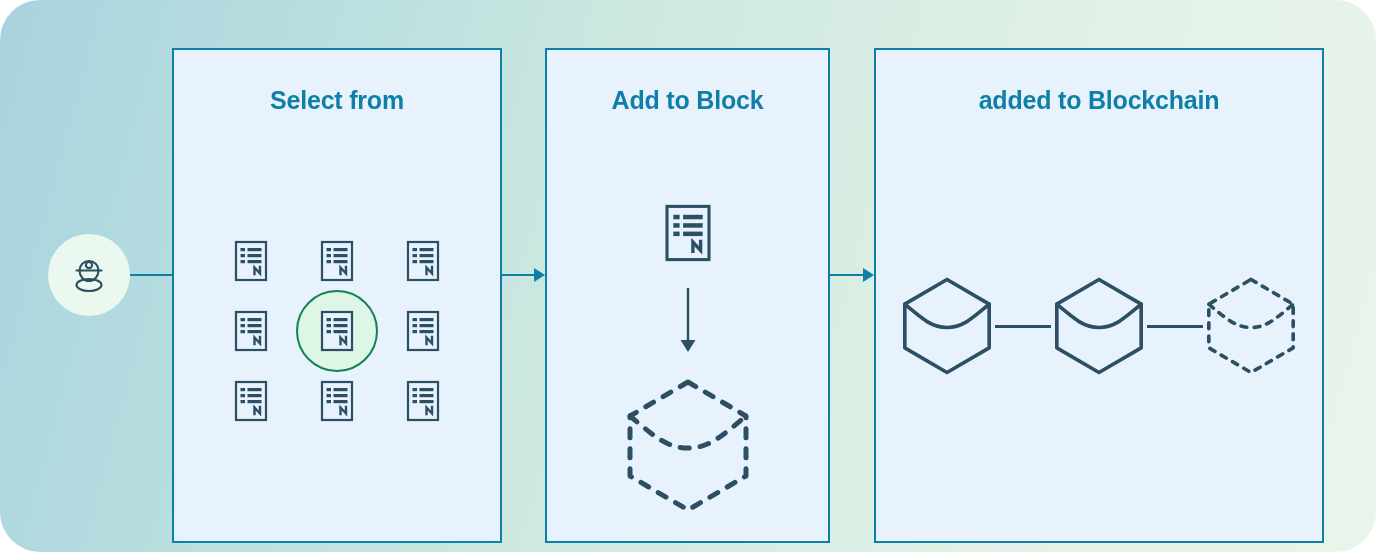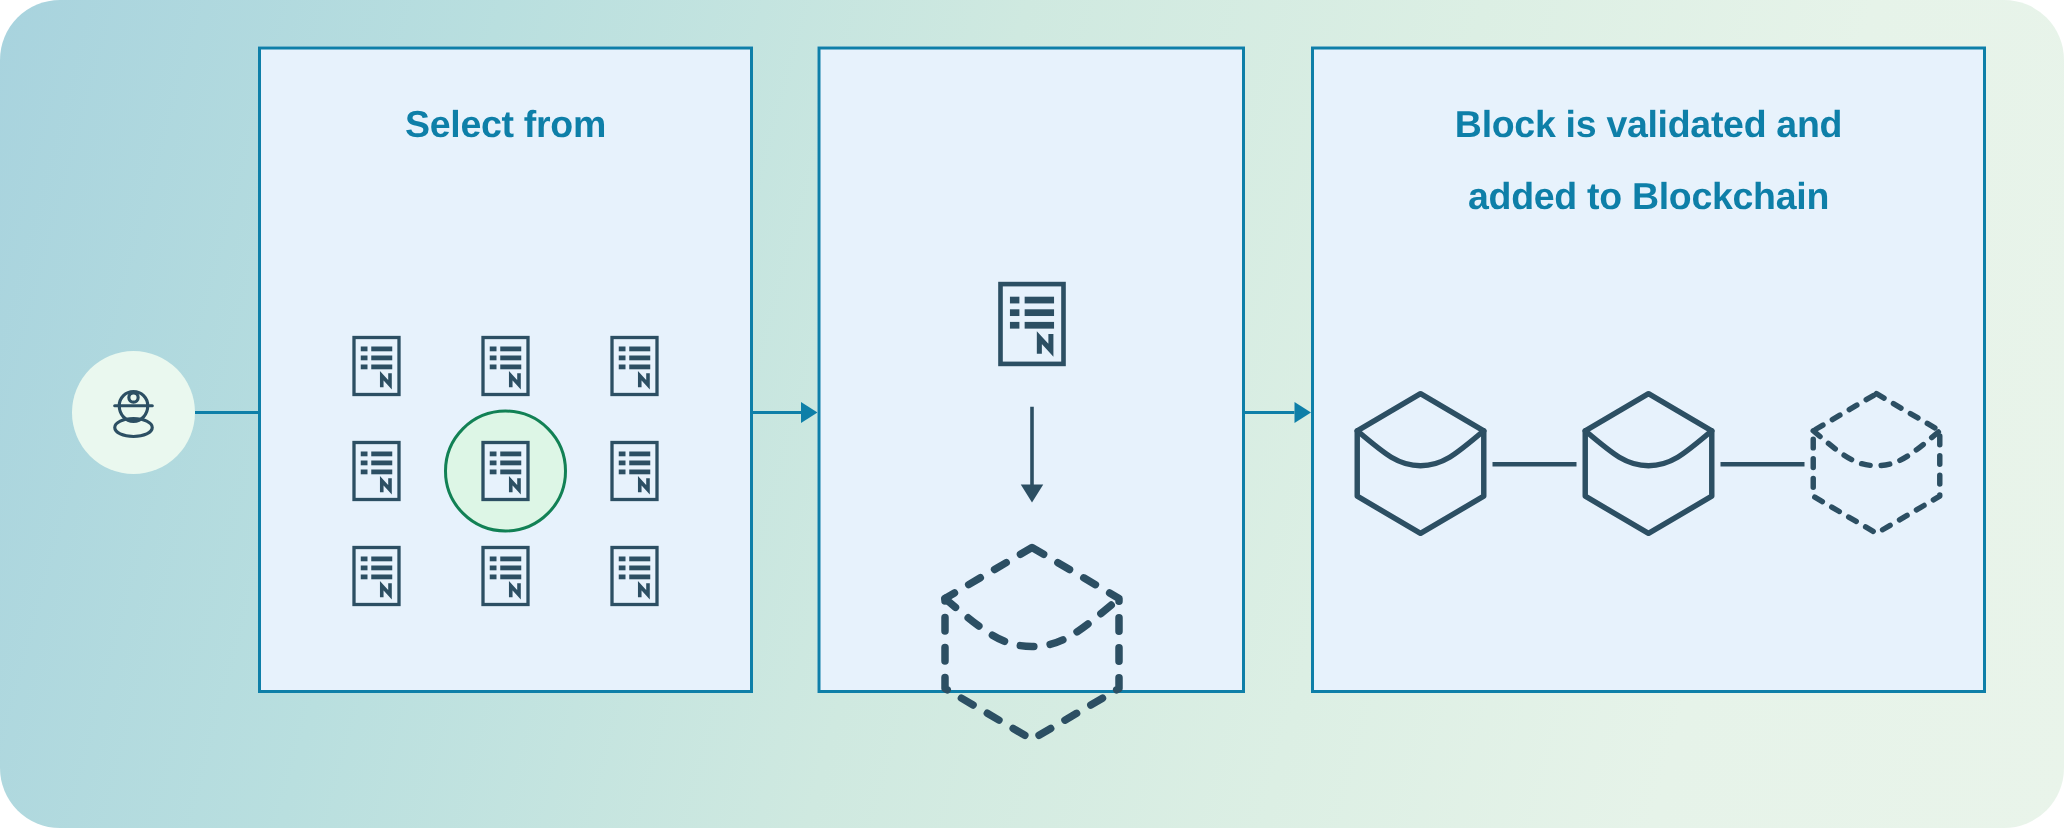--- a/index.html
+++ b/index.html
@@ -43,22 +43,22 @@
     left: 130px;
     top: 274px;
     width: 43px;
     height: 2px;
     background: #0e7fa8;
   }
 
   
   .panel {
     position: absolute;
-    top: 31px;
-    height: 431px;
+    top: 48px;
+    height: 495px;
     background: #e7f2fc;
     border: 2px solid #0e7fa8;
     box-sizing: border-box;
   }
   #panel-1 { left: 172px;  width: 330px; }
   #panel-2 { left: 545px;  width: 285px; }
   #panel-3 { left: 874px;  width: 450px; }
 
   .panel-title {
     position: absolute;
@@ -323,20 +323,23 @@
       </div>
     </div>
   </div>
 
   <div class="h-arrow" id="arrow-1-2">
     <div class="shaft"></div>
     <div class="head"></div>
   </div>
 
   <div class="panel" id="panel-2">
+    <div class="panel-title">
+      <div>Add to Block</div>
+    </div>
 
     <div class="block-doc">
       <svg width="56" height="62" viewBox="0 0 40 44">
           <g fill="none" stroke="#2c4f63" stroke-width="2.2">
             <rect x="5" y="3" width="30" height="38"></rect>
             <rect x="9.5" y="9" width="4.5" height="3.2" fill="#2c4f63" stroke="none"></rect>
             <rect x="9.5" y="15" width="4.5" height="3.2" fill="#2c4f63" stroke="none"></rect>
             <rect x="9.5" y="21" width="4.5" height="3.2" fill="#2c4f63" stroke="none"></rect>
             <rect x="16.5" y="9" width="14" height="3.2" fill="#2c4f63" stroke="none"></rect>
             <rect x="16.5" y="15" width="14" height="3.2" fill="#2c4f63" stroke="none"></rect>
@@ -363,21 +366,20 @@
     </div>
   </div>
 
   <div class="h-arrow" id="arrow-2-3">
     <div class="shaft"></div>
     <div class="head"></div>
   </div>
 
   <div class="panel" id="panel-3">
     <div class="panel-title">
-      <div>Block is validated and</div>
       <div>added to Blockchain</div>
     </div>
 
     <div class="chain">
       <span>
         <svg width="96" height="102" viewBox="0 0 132 140">
           <g fill="none" stroke="#2c4f63" stroke-width="5" stroke-linecap="round" stroke-linejoin="round">
             <path d="M66 6 L124 40 V100 L66 134 L8 100 V40 Z"></path>
             <path d="M8 40 C34 62 46 72 66 72 C86 72 98 62 124 40"></path>
           </g>

